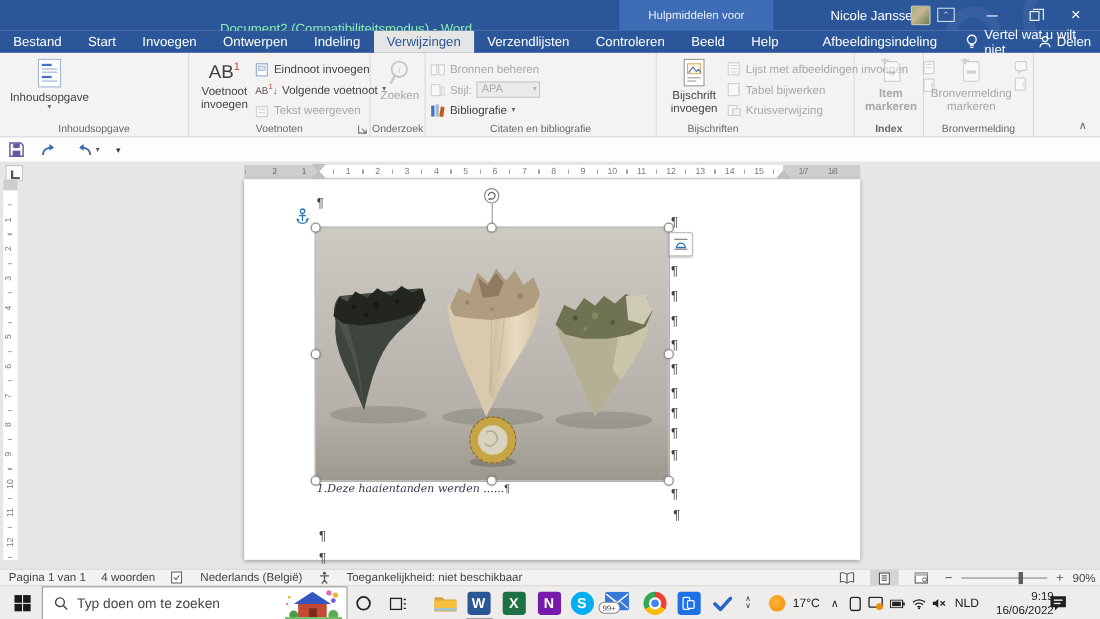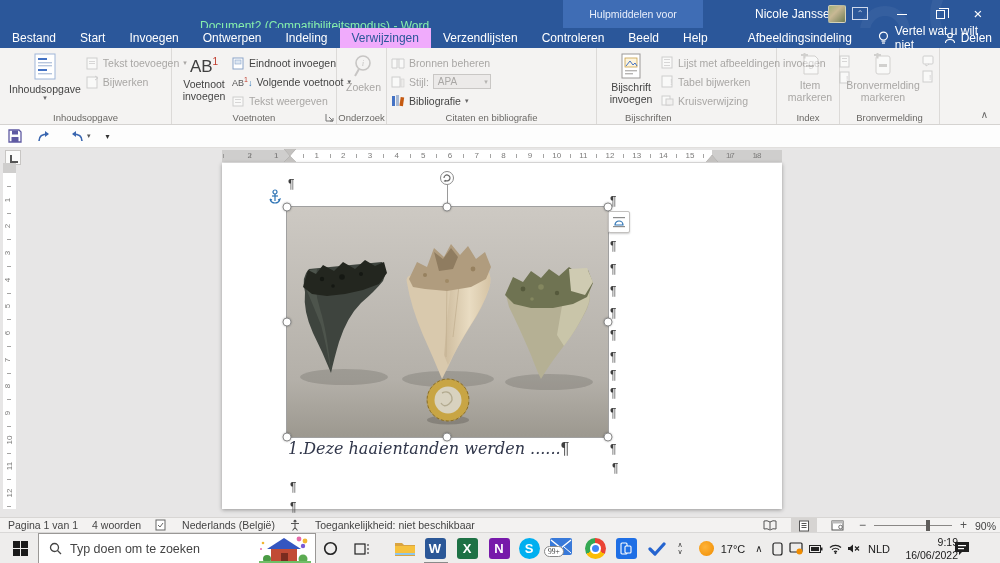--- a/index.html
+++ b/index.html
@@ -17,21 +17,21 @@
   .avatar{position:absolute;left:828px;top:5px;width:18px;height:18px;border-radius:2px;background:linear-gradient(135deg,#9fb07a 0%,#c8b894 40%,#6e7d54 100%);border:1px solid rgba(255,255,255,.4);}
   .winbtn{position:absolute;top:0;width:34px;height:28px;text-align:center;line-height:28px;font-size:13px;color:#fff;}
   .ribopts{position:absolute;left:852px;top:7px;width:16px;height:13px;border:1px solid #cfd9ec;font-size:8px;line-height:11px;text-align:center;color:#cfd9ec;}
   .min-glyph{display:inline-block;width:10px;height:1px;background:#fff;vertical-align:middle;}
   .restore-glyph{display:inline-block;width:9px;height:9px;border:1px solid #fff;position:relative;vertical-align:middle;}
   .restore-glyph::before{content:"";position:absolute;left:2px;top:-3px;width:9px;height:9px;border:1px solid #fff;border-left:none;border-bottom:none;}
 
   
   .tabbar{position:absolute;top:28px;left:0;width:1000px;height:20px;background:#2b579a;display:flex;align-items:stretch;z-index:6;}
   .tab{color:#fff;font-size:12px;line-height:20px;padding:0 12px;white-space:nowrap;}
-  .tab.active{background:#f0abfc;color:#2b579a;}
+  .tab.active{background:#e5e5e5;color:#2b579a;}
   .tab.ctx{margin-left:16px;}
   .tellme{display:flex;align-items:center;gap:6px;color:#fff;font-size:12px;margin-left:14px;}
   .share{position:absolute;right:8px;top:0;height:20px;display:flex;align-items:center;gap:5px;color:#fff;font-size:12px;}
 
   
   .ribbon{position:absolute;top:48px;left:0;width:1000px;height:77px;background:#f4f3f2;border-bottom:1px solid #d5d3d1;z-index:4;display:flex;}
   .rgroup{position:relative;height:100%;border-right:1px solid #dcdad8;padding:3px 4px 14px 4px;display:flex;align-items:flex-start;}
   .rg-label{position:absolute;left:0;right:0;bottom:1px;text-align:center;font-size:9.5px;color:#6a6865;white-space:nowrap;}
   .bigbtn{display:flex;flex-direction:column;align-items:center;justify-content:flex-start;padding:2px 5px;height:60px;}
   .blabel{font-size:10.5px;line-height:12px;color:#444;text-align:center;margin-top:2px;}
@@ -70,21 +70,21 @@
   .page{position:absolute;left:222px;top:15px;width:560px;height:346px;background:#fff;box-shadow:0 1px 4px rgba(0,0,0,.35);}
   .pilcrow{position:absolute;font-size:12px;color:#3f3f3f;line-height:12px;}
 
   
   .pic{position:absolute;left:65px;top:44px;width:321px;height:230px;outline:1px solid #a0a0a0;}
   .handle{position:absolute;width:9px;height:9px;border-radius:50%;background:#fff;border:1px solid #8c8c8c;box-shadow:0 0 2px rgba(0,0,0,.3);transform:translate(-50%,-50%);z-index:3;}
   .rot-stem{position:absolute;left:225px;top:22px;width:1px;height:20px;background:#9a9a9a;z-index:2;}
   .rot-handle{position:absolute;left:225px;top:15px;transform:translate(-50%,-50%);z-index:3;}
   .layout-btn{position:absolute;left:386px;top:48px;width:22px;height:22px;background:#fff;border:1px solid #c3c1bf;border-radius:2px;z-index:4;display:flex;align-items:center;justify-content:center;box-shadow:0 1px 2px rgba(0,0,0,.2);}
   .anchor{position:absolute;left:46px;top:26px;z-index:3;}
-  .caption{position:absolute;left:66px;top:276px;font-family:"DejaVu Serif",serif;font-style:italic;font-size:16px;color:#30364a;white-space:nowrap;}
+  .caption{position:absolute;left:66px;top:276px;font-family:"DejaVu Serif",serif;font-style:italic;font-size:10px;color:#30364a;white-space:nowrap;}
   .caption .pil-inline{font-style:normal;color:#3f3f3f;font-family:"Liberation Sans",sans-serif;}
 
   
   .statusbar{position:absolute;top:517px;left:0;width:1000px;height:15px;background:#f3f2f1;border-top:1px solid #d8d6d4;font-size:10.5px;color:#444;display:flex;align-items:center;z-index:5;}
   .sb-left{display:flex;align-items:center;gap:14px;padding-left:8px;}
   .sb-right{position:absolute;right:4px;top:0;height:15px;display:flex;align-items:center;gap:8px;}
   .viewic{width:26px;height:15px;display:flex;align-items:center;justify-content:center;}
   .viewic.sel{background:#d6d4d2;}
   .zoomtrack{position:relative;width:78px;height:1px;background:#8a8886;}
   .zoomthumb{position:absolute;left:52px;top:-5px;width:4px;height:11px;background:#5f5d5b;}
@@ -161,38 +161,20 @@
             <rect x="3" y="1" width="20" height="25" fill="#fff" stroke="#9fb6d8"></rect>
             <rect x="6" y="5" width="9" height="2" fill="#4472c4"></rect>
             <rect x="6" y="9" width="14" height="1.4" fill="#b7c6de"></rect>
             <rect x="6" y="12" width="14" height="1.4" fill="#b7c6de"></rect>
             <rect x="6" y="16" width="9" height="2" fill="#4472c4"></rect>
             <rect x="6" y="20" width="14" height="1.4" fill="#b7c6de"></rect>
           </svg>
         <div class="blabel">Inhoudsopgave</div>
         <div class="caret">▾</div>
       </div>
-      <div class="smallcol">
-        <div class="smallrow disabled">
-          <svg width="13" height="14" viewBox="0 0 13 14">
-              <rect x="1" y="2" width="10" height="11" fill="#fff" stroke="#aaa"></rect>
-              <rect x="3" y="5" width="6" height="1" fill="#bbb"></rect>
-              <rect x="3" y="7" width="6" height="1" fill="#bbb"></rect>
-            </svg>
-          <span>Tekst toevoegen</span>
-            <span class="caret">▾</span>
-        </div>
-        <div class="smallrow disabled">
-          <svg width="13" height="14" viewBox="0 0 13 14">
-              <rect x="1" y="2" width="10" height="11" fill="#fff" stroke="#aaa"></rect>
-              <path d="M9 1 l3 2 -3 2" fill="none" stroke="#aaa"></path>
-            </svg>
-          <span>Bijwerken</span>
-        </div>
-      </div>
       <div class="rg-label">Inhoudsopgave</div>
     </div>
 
     <div class="rgroup" style="width:165px;">
       <div class="bigbtn" style="padding:2px 2px;">
         <div class="ab1"><span>AB</span><sup>1</sup></div>
         <div class="blabel" style="width:52px;">Voetnoot invoegen</div>
       </div>
       <div class="smallcol">
         <div class="smallrow">
@@ -297,21 +279,21 @@
           <svg width="13" height="13" viewBox="0 0 13 13">
               <rect x="1" y="2" width="8" height="9" fill="#fff" stroke="#aaa"></rect>
               <rect x="5" y="5" width="7" height="6" fill="#f0efee" stroke="#aaa"></rect>
             </svg>
           <span>Kruisverwijzing</span>
         </div>
       </div>
       <div class="rg-label" style="text-align:left;padding-left:28px;">Bijschriften</div>
     </div>
 
-    <div class="rgroup" style="width:63px;">
+    <div class="rgroup" style="width:63px;font-weight:bold;">
       <div class="bigbtn disabled" style="padding:2px 1px;">
         <svg width="22" height="24" viewBox="0 0 22 24">
             <path d="M5 3 h11 l3 3 v15 h-14 z" fill="#fff" stroke="#b0aeac"></path>
             <rect x="2" y="1" width="7" height="2" fill="#b0aeac"></rect>
             <rect x="4.5" y="-1.5" width="2" height="7" fill="#b0aeac"></rect>
             <rect x="7" y="12" width="8" height="2" fill="#b0aeac"></rect>
           </svg>
         <div class="blabel" style="width:56px;">Item markeren</div>
       </div>
       <div class="smallcol disabled" style="gap:3px;padding-top:4px;">

